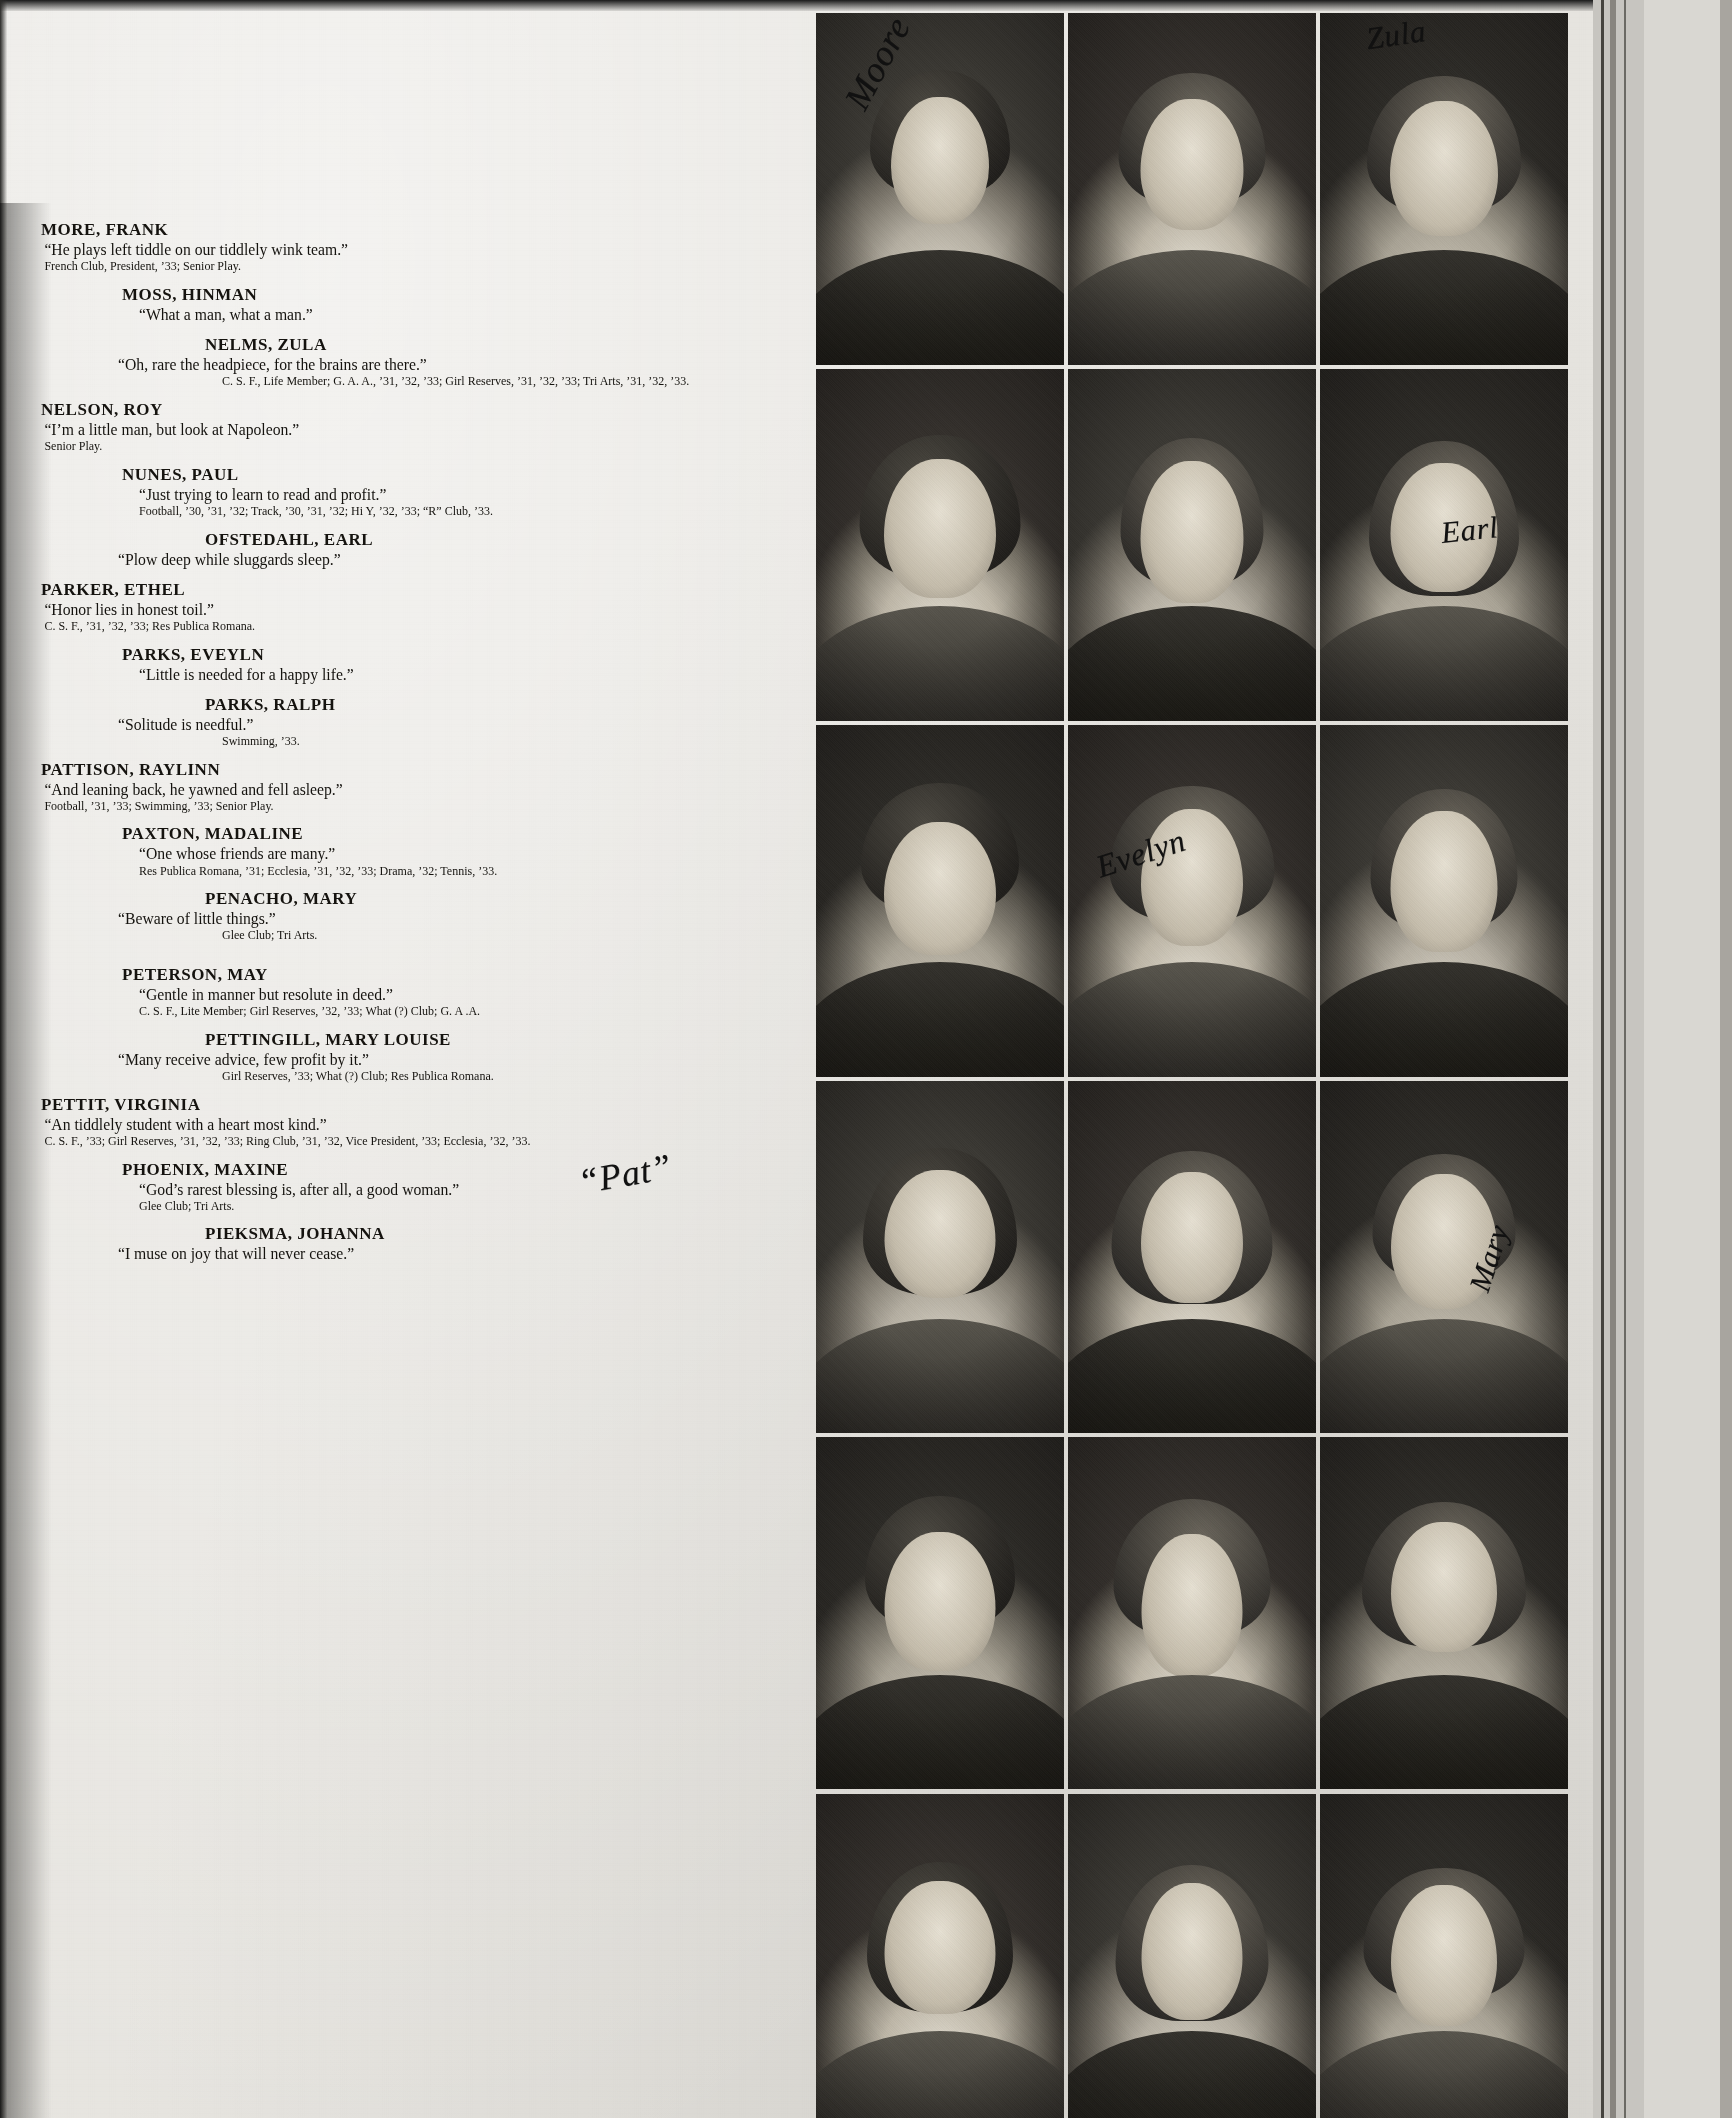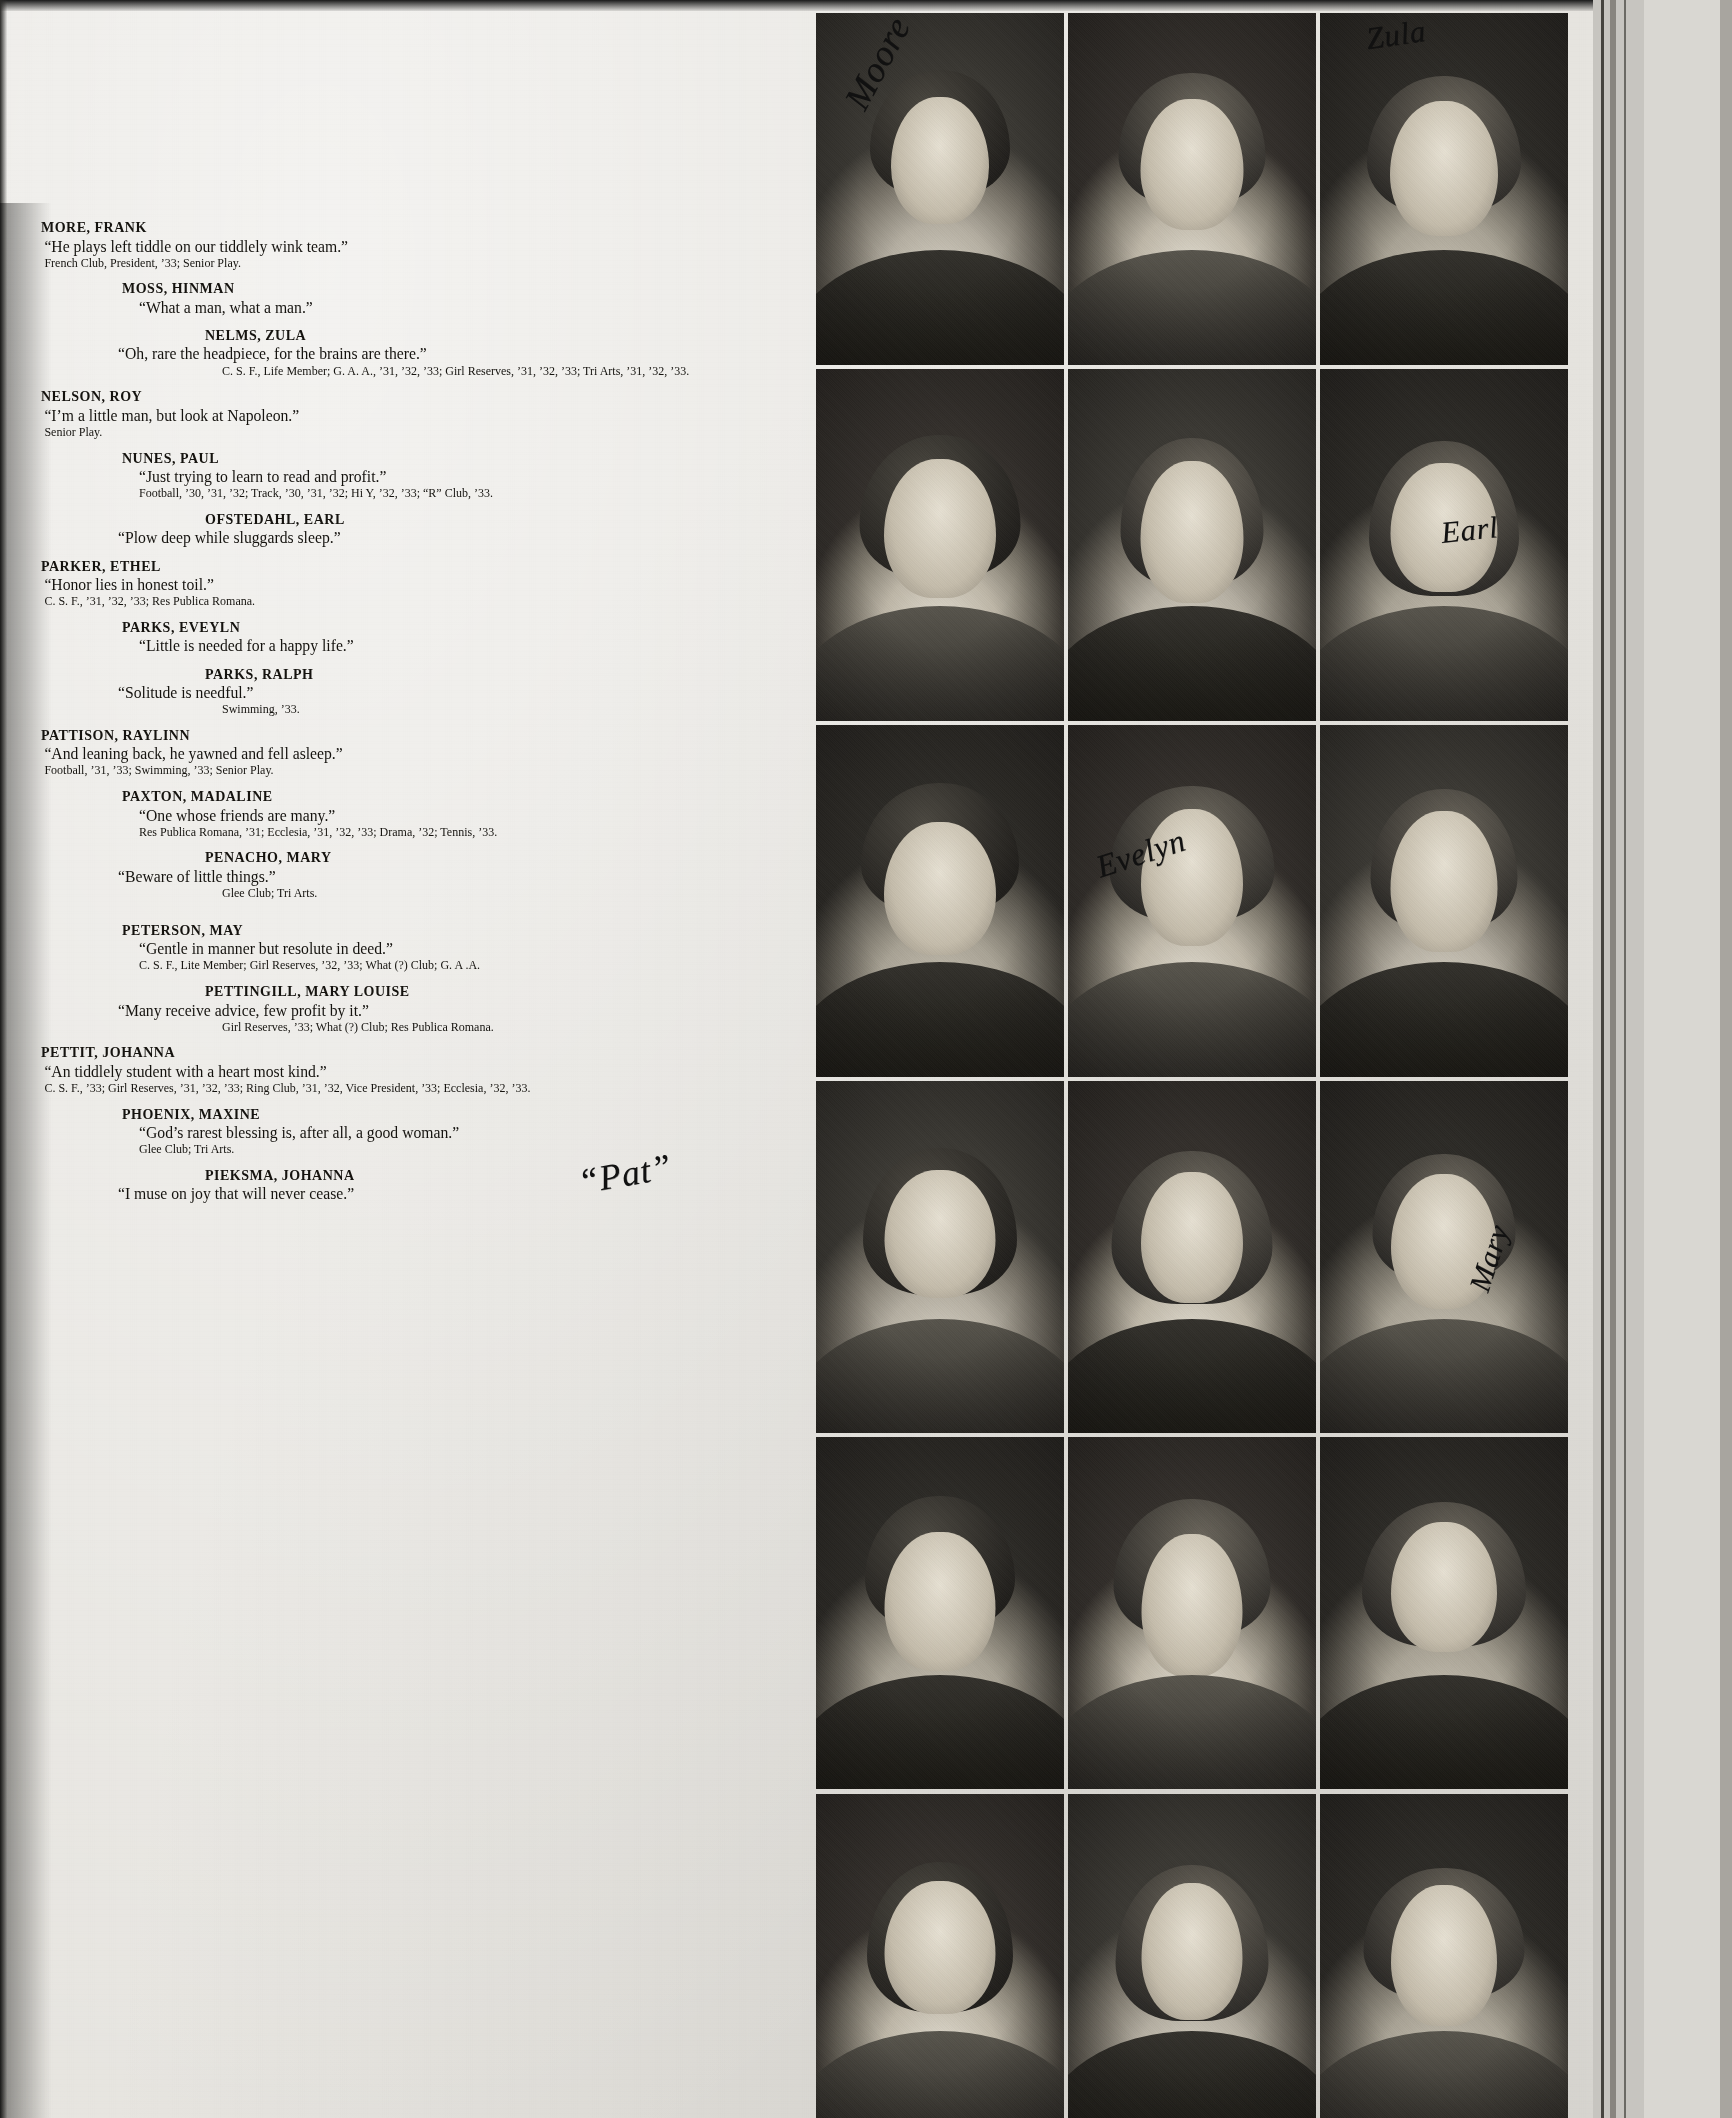--- a/index.html
+++ b/index.html
@@ -64,21 +64,21 @@
     position: absolute;
     left: 41px;
     top: 220px;
     width: 729px;
     color: #15130f;
   }
   .entry { margin-bottom: 0; }
   .entry .name {
     font-weight: bold;
     letter-spacing: 0.5px;
-    font-size: 14px;
+    font-size: 17px;
     line-height: 1.18;
   }
   .entry .quote {
     font-size: 15.7px;
     line-height: 1.22;
   }
   .entry .acts {
     font-size: 12px;
     line-height: 1.22;
   }
@@ -265,21 +265,21 @@
         <div class="acts a1">C. S. F., Lite Member; Girl Reserves, ’32, ’33; What (?) Club; G. A .A.</div>
       </div>
       <div class="gap"></div>
       <div class="entry">
         <div class="name ind2">PETTINGILL, MARY LOUISE</div>
         <div class="quote q2">“Many receive advice, few profit by it.”</div>
         <div class="acts a2">Girl Reserves, ’33; What (?) Club; Res Publica Romana.</div>
       </div>
       <div class="gap"></div>
       <div class="entry">
-        <div class="name ind0">PETTIT, JOHANNA</div>
+        <div class="name ind0">PETTIT, VIRGINIA</div>
         <div class="quote q0">“An tiddlely student with a heart most kind.”</div>
         <div class="acts a0">C. S. F., ’33; Girl Reserves, ’31, ’32, ’33; Ring Club, ’31, ’32, Vice President, ’33; Ecclesia, ’32, ’33.</div>
       </div>
       <div class="gap"></div>
       <div class="entry">
         <div class="name ind1">PHOENIX, MAXINE</div>
         <div class="quote q1">“God’s rarest blessing is, after all, a good woman.”</div>
         <div class="acts a1">Glee Club; Tri Arts.</div>
       </div>
       <div class="gap"></div>

